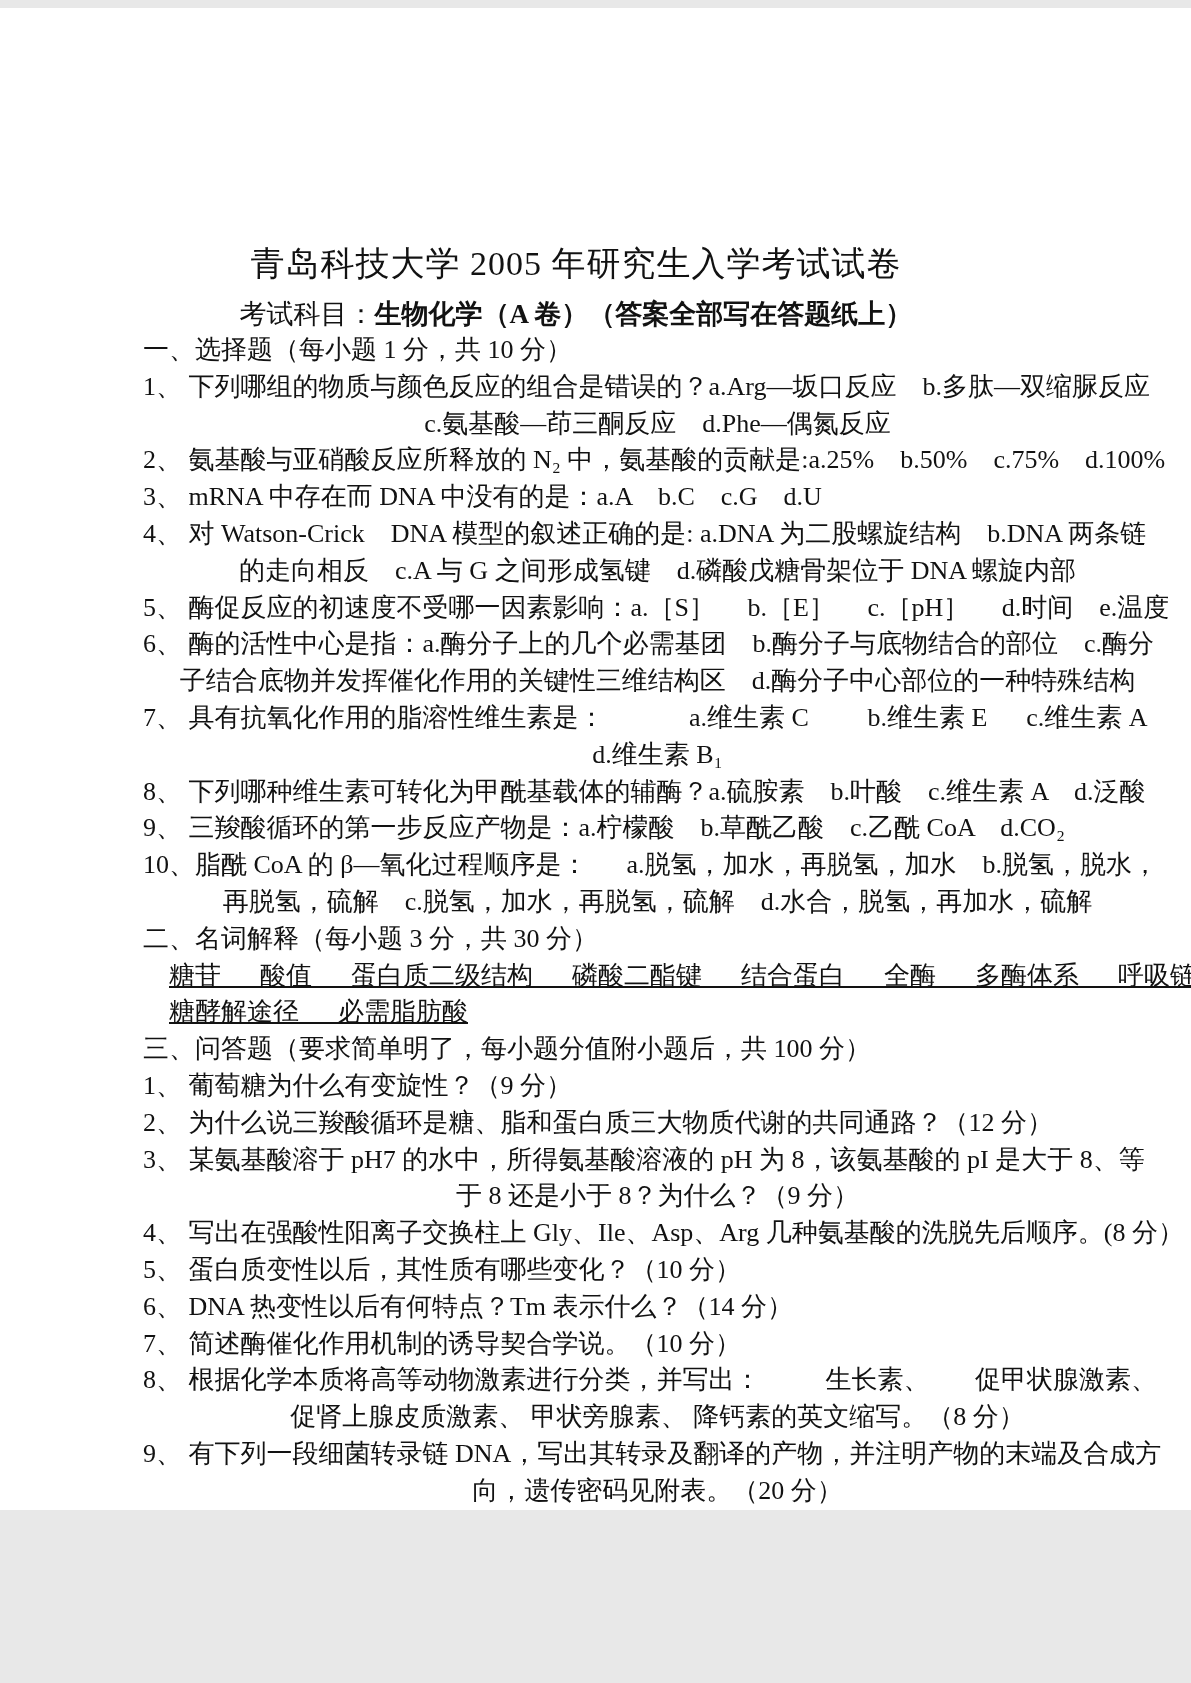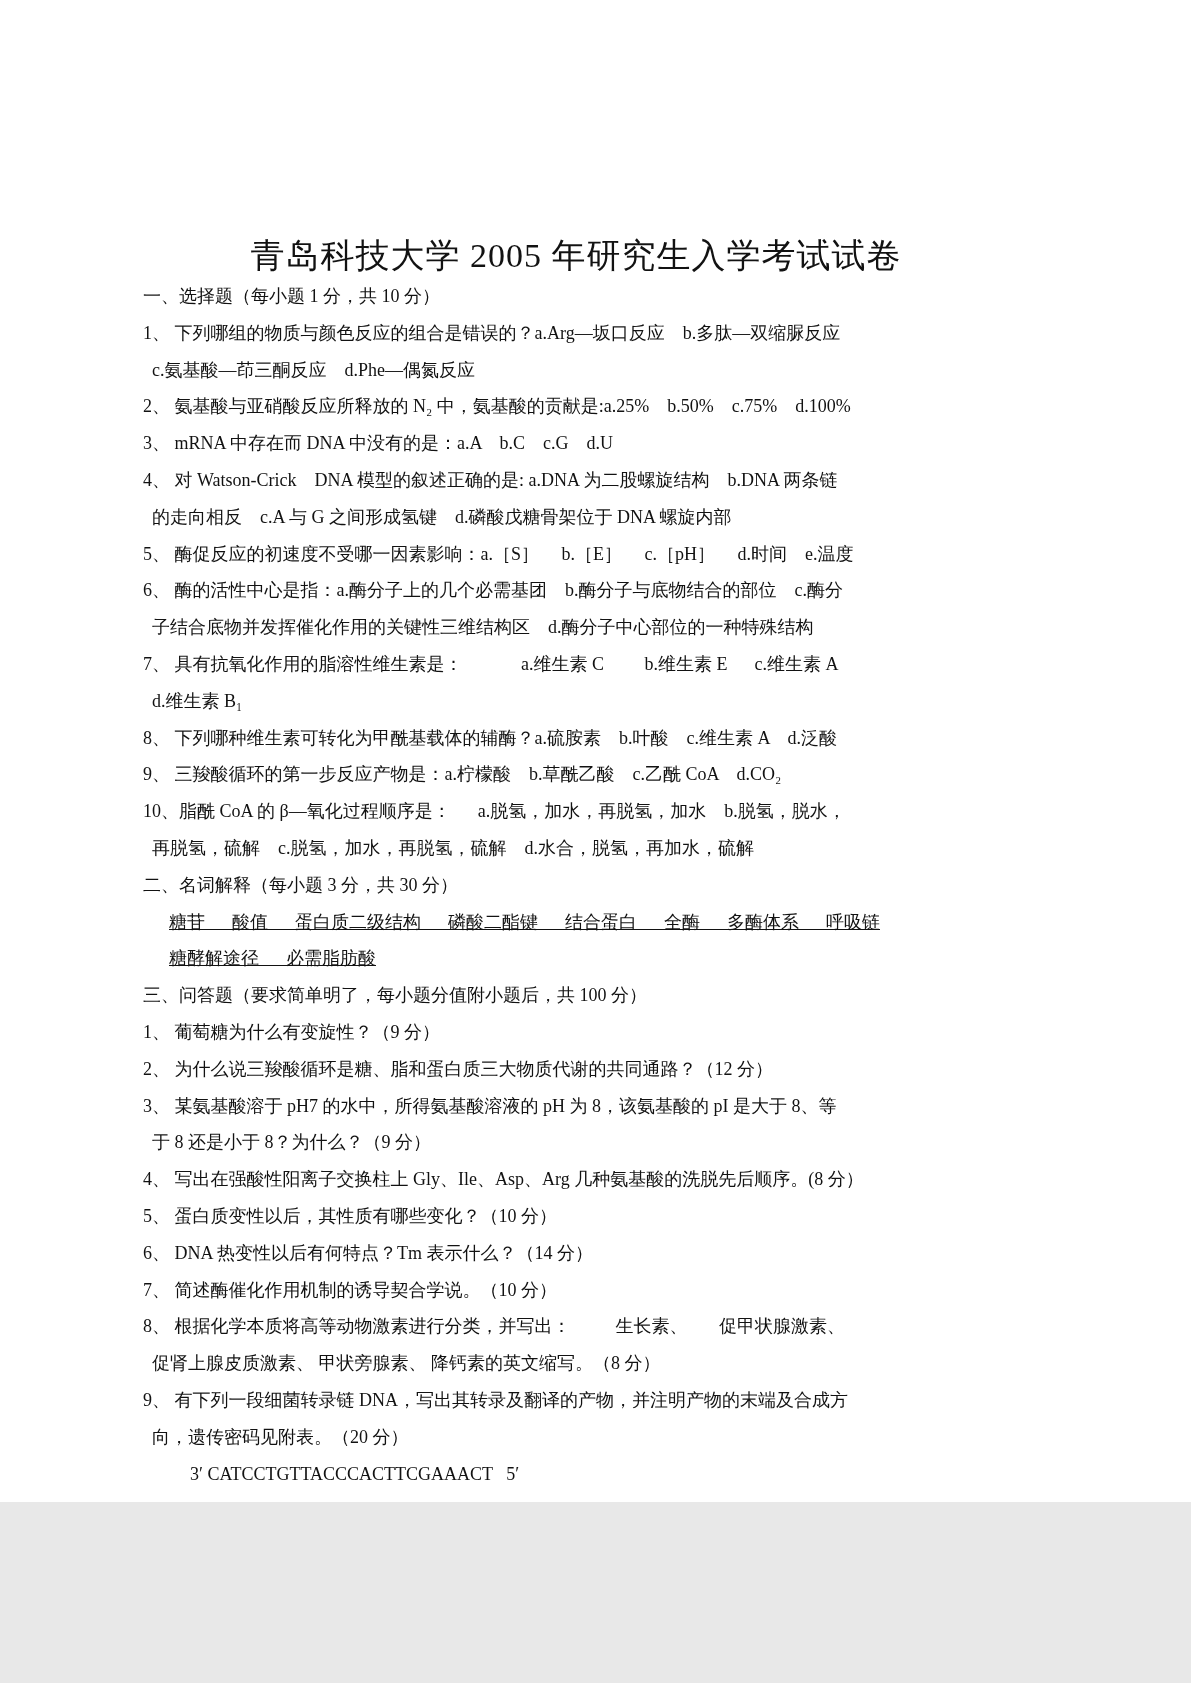--- a/index.html
+++ b/index.html
@@ -1,20 +1,20 @@
 <!DOCTYPE html>
 <html><head>
 <meta charset="utf-8">
 <style>
   html, body { margin: 0; padding: 0; background: #e8e8e8; }
   .page {
     position: relative;
     width: 1191px;
     height: 1502px;
-    margin: 0 auto;
+    margin: 8px auto;
     background: #ffffff;
     color: #121212;
     font-family: "Liberation Serif", "DejaVu Serif", serif;
     overflow: hidden;
   }
   .head-title {
     width: 1152px;
     margin: 236px 0 0 0;
     text-align: center;
     font-size: 34px;
@@ -28,29 +28,30 @@
     margin-top: 14px;
     text-align: center;
     font-size: 27px;
     line-height: 32px;
     white-space: pre;
   }
   .head-subject .bold { font-weight: 700; }
   .doc-body {
     margin: 2px 0 0 143px;
     width: 1020px;
-    font-size: 18px;
+    font-size: 26px;
     line-height: 36.8px;
     white-space: pre;
   }
   .line { white-space: pre; }
   .indent-0 { padding-left: 0; }
-  .indent-1 { padding-left: 9px; }   
+  .indent-1 { padding-left: 9px; text-align: center; }   
   .indent-2 { padding-left: 26px; text-decoration: underline; }  
   .indent-3 { padding-left: 47px; }  
 </style>
 </head>
 <body>
 
 <div class="page" style="background: rgb(255, 255, 255); color: rgb(18, 18, 18);">
   <div class="head-title">青岛科技大学 2005 年研究生入学考试试卷</div>
+  <div class="head-subject"><span>考试科目：</span><span class="bold">生物化学（A 卷）（答案全部写在答题纸上）</span></div>
   <div class="doc-body"><div class="line indent-0">一、选择题（每小题 1 分，共 10 分）</div><div class="line indent-0">1、 下列哪组的物质与颜色反应的组合是错误的？a.Arg—坂口反应    b.多肽—双缩脲反应</div><div class="line indent-1">c.氨基酸—茚三酮反应    d.Phe—偶氮反应</div><div class="line indent-0">2、 氨基酸与亚硝酸反应所释放的 N₂ 中，氨基酸的贡献是:a.25%    b.50%    c.75%    d.100%</div><div class="line indent-0">3、 mRNA 中存在而 DNA 中没有的是：a.A    b.C    c.G    d.U</div><div class="line indent-0">4、 对 Watson-Crick    DNA 模型的叙述正确的是: a.DNA 为二股螺旋结构    b.DNA 两条链</div><div class="line indent-1">的走向相反    c.A 与 G 之间形成氢键    d.磷酸戊糖骨架位于 DNA 螺旋内部</div><div class="line indent-0">5、 酶促反应的初速度不受哪一因素影响：a.［S］     b.［E］     c.［pH］     d.时间    e.温度</div><div class="line indent-0">6、 酶的活性中心是指：a.酶分子上的几个必需基团    b.酶分子与底物结合的部位    c.酶分</div><div class="line indent-1">子结合底物并发挥催化作用的关键性三维结构区    d.酶分子中心部位的一种特殊结构</div><div class="line indent-0">7、 具有抗氧化作用的脂溶性维生素是：             a.维生素 C         b.维生素 E      c.维生素 A</div><div class="line indent-1">d.维生素 B₁</div><div class="line indent-0">8、 下列哪种维生素可转化为甲酰基载体的辅酶？a.硫胺素    b.叶酸    c.维生素 A    d.泛酸</div><div class="line indent-0">9、 三羧酸循环的第一步反应产物是：a.柠檬酸    b.草酰乙酸    c.乙酰 CoA    d.CO₂</div><div class="line indent-0">10、脂酰 CoA 的 β—氧化过程顺序是：      a.脱氢，加水，再脱氢，加水    b.脱氢，脱水，</div><div class="line indent-1">再脱氢，硫解    c.脱氢，加水，再脱氢，硫解    d.水合，脱氢，再加水，硫解</div><div class="line indent-0">二、名词解释（每小题 3 分，共 30 分）</div><div class="line indent-2">糖苷      酸值      蛋白质二级结构      磷酸二酯键      结合蛋白      全酶      多酶体系      呼吸链</div><div class="line indent-2">糖酵解途径      必需脂肪酸</div><div class="line indent-0">三、问答题（要求简单明了，每小题分值附小题后，共 100 分）</div><div class="line indent-0">1、 葡萄糖为什么有变旋性？（9 分）</div><div class="line indent-0">2、 为什么说三羧酸循环是糖、脂和蛋白质三大物质代谢的共同通路？（12 分）</div><div class="line indent-0">3、 某氨基酸溶于 pH7 的水中，所得氨基酸溶液的 pH 为 8，该氨基酸的 pI 是大于 8、等</div><div class="line indent-1">于 8 还是小于 8？为什么？（9 分）</div><div class="line indent-0">4、 写出在强酸性阳离子交换柱上 Gly、Ile、Asp、Arg 几种氨基酸的洗脱先后顺序。(8 分）</div><div class="line indent-0">5、 蛋白质变性以后，其性质有哪些变化？（10 分）</div><div class="line indent-0">6、 DNA 热变性以后有何特点？Tm 表示什么？（14 分）</div><div class="line indent-0">7、 简述酶催化作用机制的诱导契合学说。（10 分）</div><div class="line indent-0">8、 根据化学本质将高等动物激素进行分类，并写出：          生长素、       促甲状腺激素、</div><div class="line indent-1">促肾上腺皮质激素、 甲状旁腺素、 降钙素的英文缩写。（8 分）</div><div class="line indent-0">9、 有下列一段细菌转录链 DNA，写出其转录及翻译的产物，并注明产物的末端及合成方</div><div class="line indent-1">向，遗传密码见附表。（20 分）</div><div class="line indent-3">3′ CATCCTGTTACCCACTTCGAAACT   5′</div></div>
 </div>
 
 </body></html>

